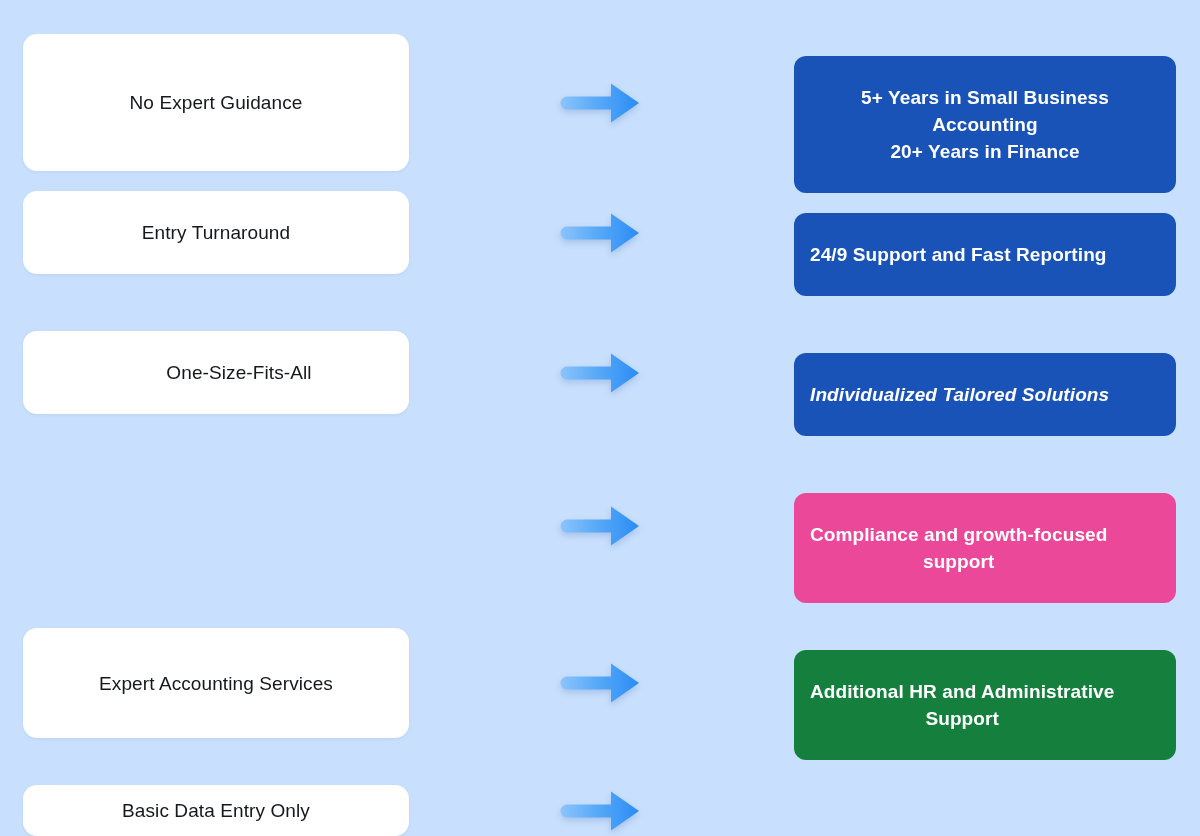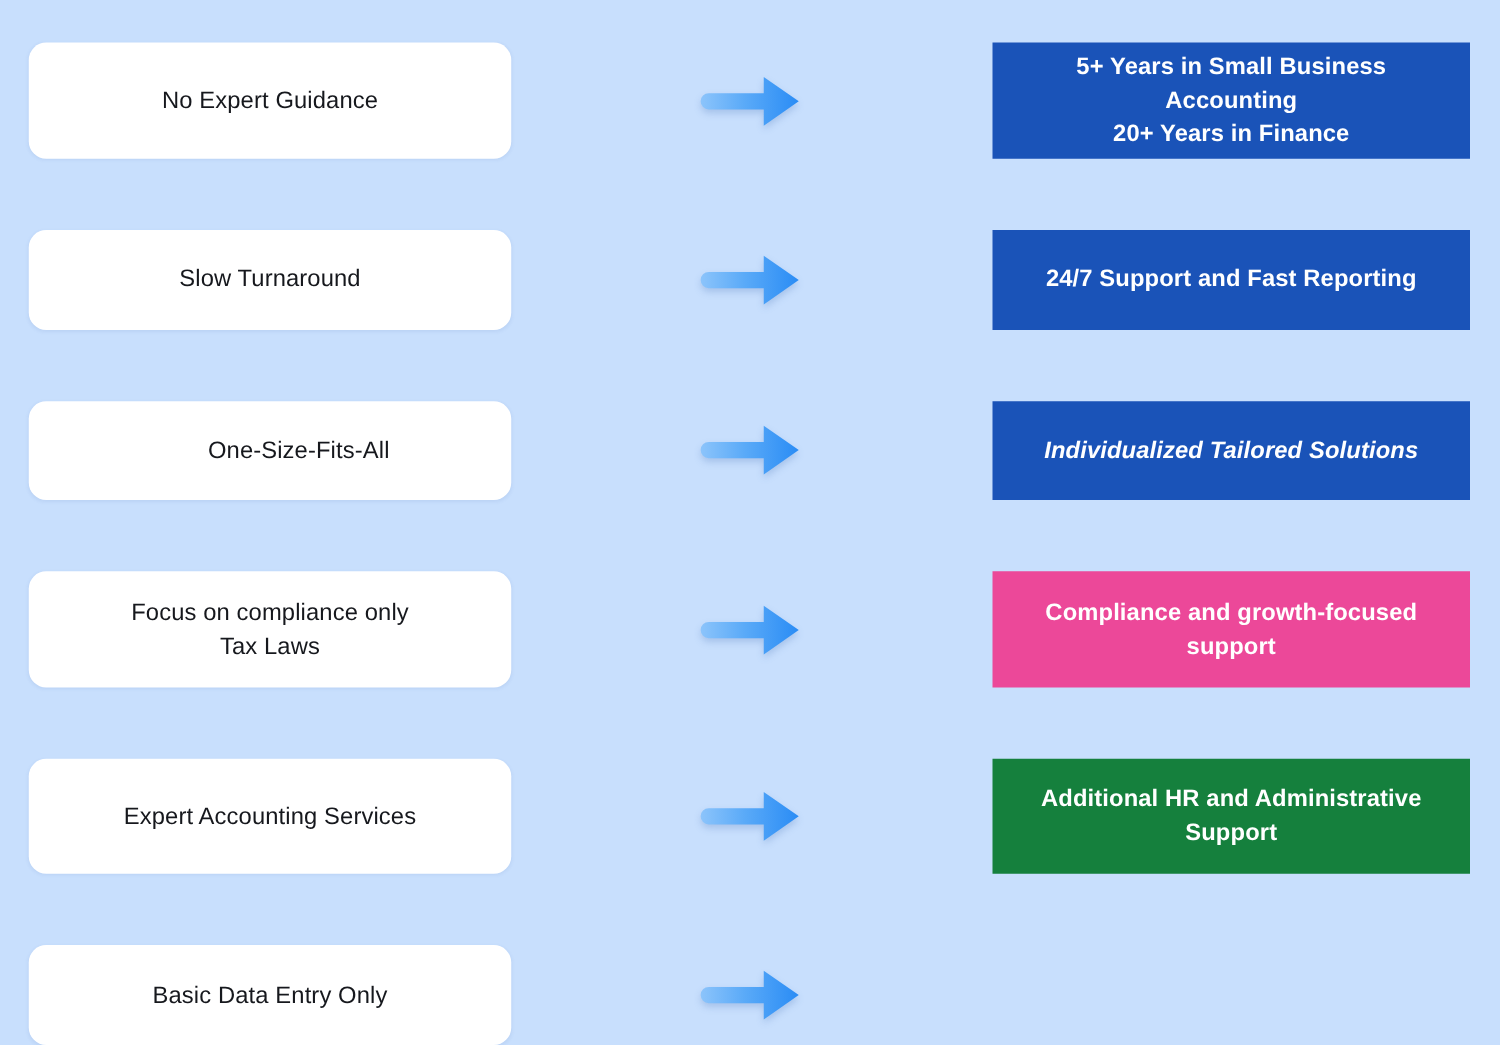--- a/index.html
+++ b/index.html
@@ -84,26 +84,26 @@
     width: 86px;
     height: 48px;
     filter: drop-shadow(0 3px 3px rgba(40, 90, 170, 0.22));
   }
 
   
   .card-right {
     grid-area: right;
     height: 100%;
     background: #1a53b8;
-    border-radius: 0;
-    display: flex;
-    align-items: center;
-    justify-content: center;
+    border-radius: 12px;
+    display: flex;
+    align-items: center;
     text-align: center;
     padding: 6px 16px;
+    margin-top: 44px;
   }
 
   .card-right .label {
     font-size: 19px;
     line-height: 27px;
     color: #ffffff;
     font-weight: 700;
     letter-spacing: 0.1px;
     white-space: pre-line;
   }
@@ -139,31 +139,31 @@
     <div class="card-right" style="background: rgb(26, 83, 184);">
       <span class="label" style="color: rgb(255, 255, 255);">5+ Years in Small Business Accounting
 20+ Years in Finance</span>
     </div>
 
   </div>
 
   <div class="row h1">
 
     <div class="card-left" style="background: rgb(255, 255, 255);">
-      <span class="label" style="color: rgb(22, 24, 29);">Slow Turnaround</span>
+      <span class="label" style="color: rgb(22, 24, 29);">Entry Turnaround</span>
     </div>
 
     <div class="arrow-cell">
       <svg class="arrow" viewBox="0 0 86 48">
         <path d="M8 17.5 H52 V4.5 L80 24 L52 43.5 V30.5 H8 A6.5 6.5 0 0 1 8 17.5 Z" fill="url(#arrowGrad)" stroke="none" stroke-linejoin="round"></path>
       </svg>
     </div>
 
     <div class="card-right" style="background: rgb(26, 83, 184);">
-      <span class="label" style="color: rgb(255, 255, 255);">24/7 Support and Fast Reporting</span>
+      <span class="label" style="color: rgb(255, 255, 255);">24/9 Support and Fast Reporting</span>
     </div>
 
   </div>
 
   <div class="row h1">
 
     <div class="card-left" style="background: rgb(255, 255, 255);">
       <span class="label" style="color: rgb(22, 24, 29); margin-left: 46px;">One-Size-Fits-All</span>
     </div>
 
@@ -174,24 +174,20 @@
     </div>
 
     <div class="card-right" style="background: rgb(26, 83, 184);">
       <span class="label" style="color: rgb(255, 255, 255); font-style: italic;">Individualized Tailored Solutions</span>
     </div>
 
   </div>
 
   <div class="row h2">
 
-    <div class="card-left" style="background: rgb(255, 255, 255);">
-      <span class="label" style="color: rgb(22, 24, 29);">Focus on compliance only
-Tax Laws</span>
-    </div>
 
     <div class="arrow-cell">
       <svg class="arrow" viewBox="0 0 86 48">
         <path d="M8 17.5 H52 V4.5 L80 24 L52 43.5 V30.5 H8 A6.5 6.5 0 0 1 8 17.5 Z" fill="url(#arrowGrad)" stroke="none" stroke-linejoin="round"></path>
       </svg>
     </div>
 
     <div class="card-right" style="background: #ec4899;">
       <span class="label" style="color: rgb(255, 255, 255);">Compliance and growth-focused
 support</span>

